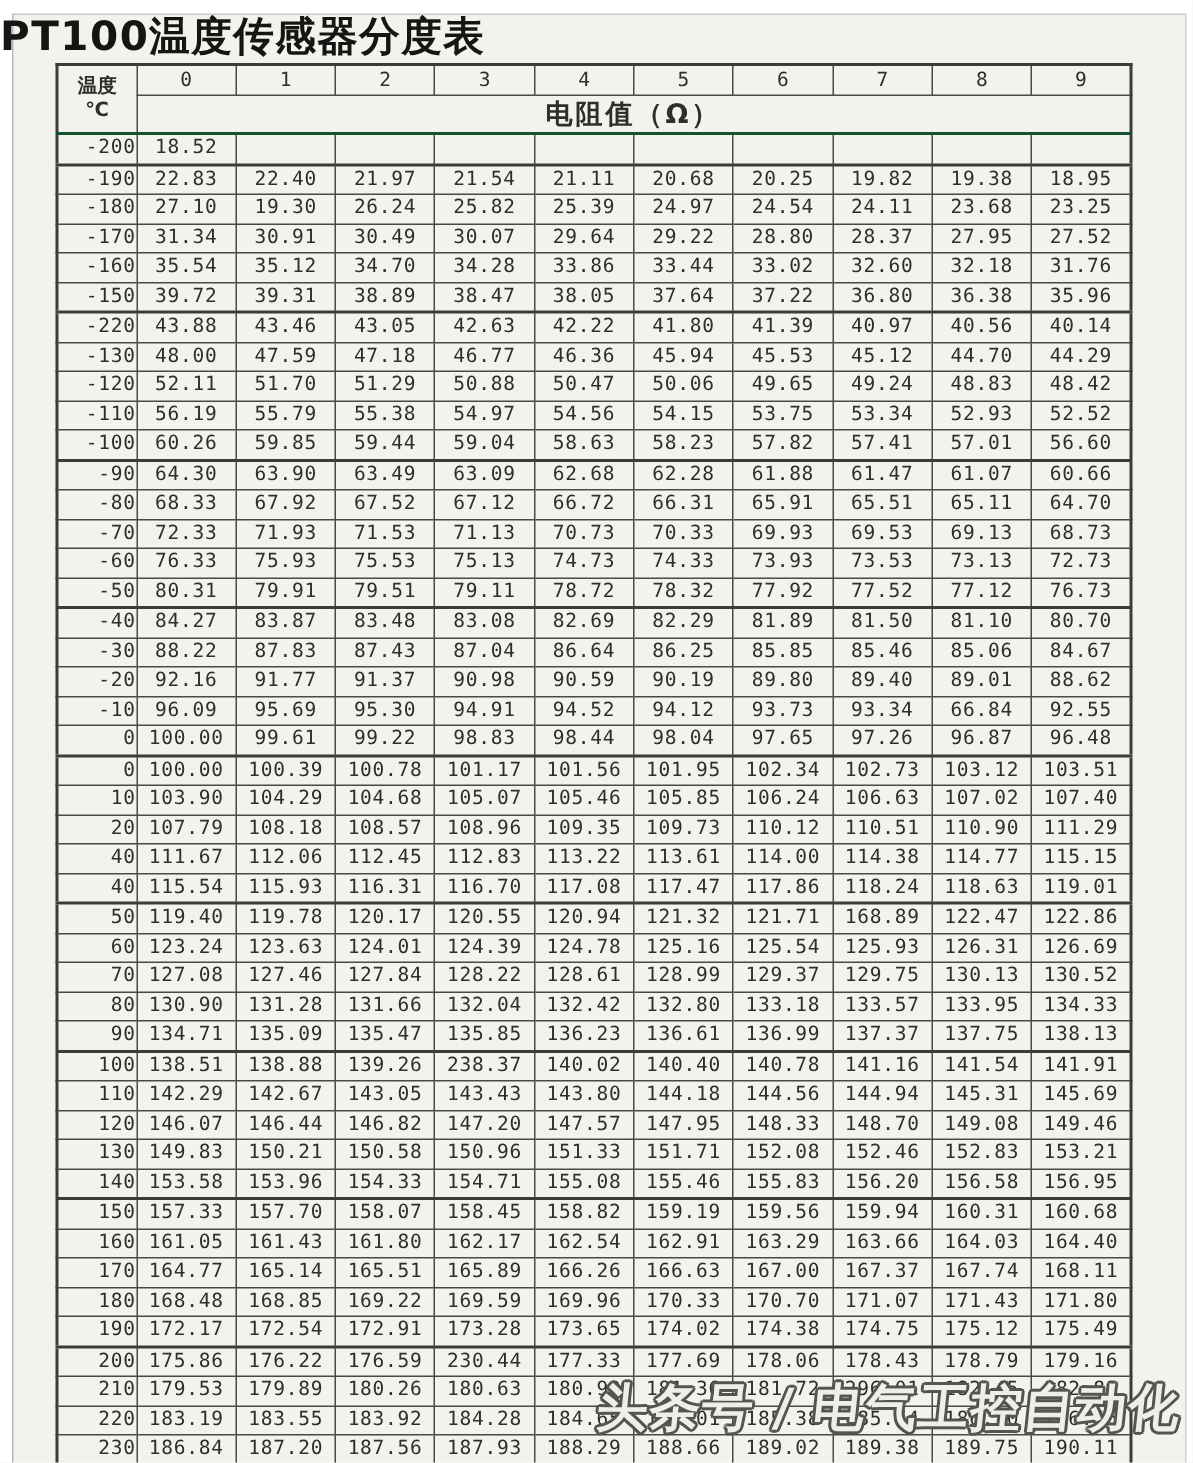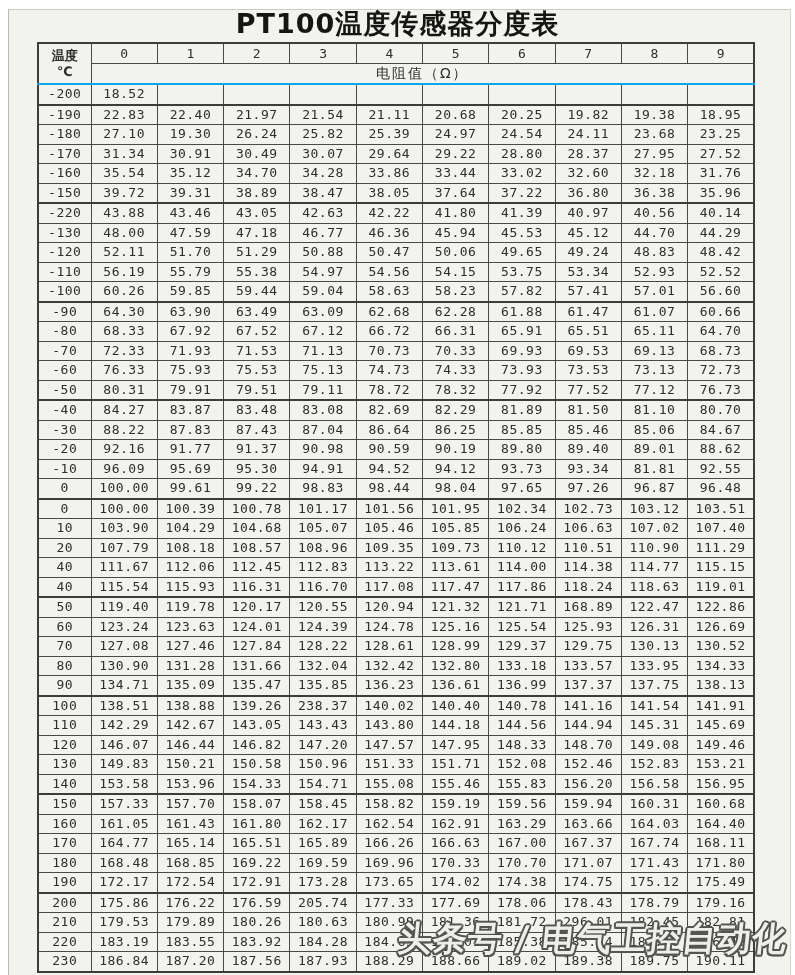--- a/index.html
+++ b/index.html
@@ -17,21 +17,20 @@
     width: 781px; height: 966px;
     background: #f2f2ee;
     border-left: 1px solid #b9b9b2;
     border-top: 1px solid #ccccc5;
     border-right: 1px solid #d6d6cf;
   }
   .page-title {
     position: absolute;
     left: 0; top: 6px;
     width: 795px;
-    text-align: center;
     font-size: 27px;
     font-weight: bold;
     color: #151513;
     letter-spacing: 1px;
     z-index: 2;
   }
   table.pt-table {
     position: absolute;
     left: 37px; top: 42px;
     width: 718px;
@@ -44,47 +43,47 @@
   .pt-table col.temp-col { width: 53px; }
   .pt-table th, .pt-table td {
     border: 1px solid #4a4a45;
     text-align: center;
     vertical-align: middle;
     padding: 0;
     color: #2e2e2b;
     overflow: hidden;
     white-space: nowrap;
   }
-  .pt-table thead { border-bottom: 2px solid #0ea5e9; }
+  .pt-table thead { border-bottom: 2px solid #14532d; }
   .pt-table thead th {
     height: 19px;
     font-size: 13px;
     font-weight: normal;
     font-family: "DejaVu Sans Mono", monospace;
   }
   .pt-table th.temp-head {
     font-family: "DejaVu Sans", sans-serif;
     font-size: 13px;
     line-height: 16px;
     font-weight: bold;
   }
   .pt-table th.sub-head {
     font-family: "DejaVu Sans", sans-serif;
-    font-weight: normal;
-    font-size: 14px;
+    font-weight: bold;
+    font-size: 18px;
     letter-spacing: 2px;
   }
   .pt-table td {
     height: 18.5px;
     line-height: 18.5px;
     font-size: 13px;
     font-family: "DejaVu Sans Mono", monospace;
     letter-spacing: 0.5px;
   }
-  .pt-table td.temp { font-size: 13px; }
+  .pt-table td.temp { font-size: 13px; text-align: right; }
   .pt-table tbody.grp { border-top: 2px solid #3c3c38; }
   .watermark {
     position: absolute;
     left: 398px; top: 916px;
     z-index: 5;
     font-size: 34px;
     font-weight: bold;
     letter-spacing: 1px;
     white-space: nowrap;
     color: rgba(252,252,250,0.92);
@@ -397,21 +396,21 @@
       <tr>
         <td class="temp">-10</td>
         <td>96.09</td>
         <td>95.69</td>
         <td>95.30</td>
         <td>94.91</td>
         <td>94.52</td>
         <td>94.12</td>
         <td>93.73</td>
         <td>93.34</td>
-        <td>81.81</td>
+        <td>66.84</td>
         <td>92.55</td>
       </tr>
       <tr>
         <td class="temp">0</td>
         <td>100.00</td>
         <td>99.61</td>
         <td>99.22</td>
         <td>98.83</td>
         <td>98.44</td>
         <td>98.04</td>
@@ -688,21 +687,21 @@
         <td>175.12</td>
         <td>175.49</td>
       </tr>
     </tbody>
     <tbody class="grp">
       <tr>
         <td class="temp">200</td>
         <td>175.86</td>
         <td>176.22</td>
         <td>176.59</td>
-        <td>205.74</td>
+        <td>230.44</td>
         <td>177.33</td>
         <td>177.69</td>
         <td>178.06</td>
         <td>178.43</td>
         <td>178.79</td>
         <td>179.16</td>
       </tr>
       <tr>
         <td class="temp">210</td>
         <td>179.53</td>

